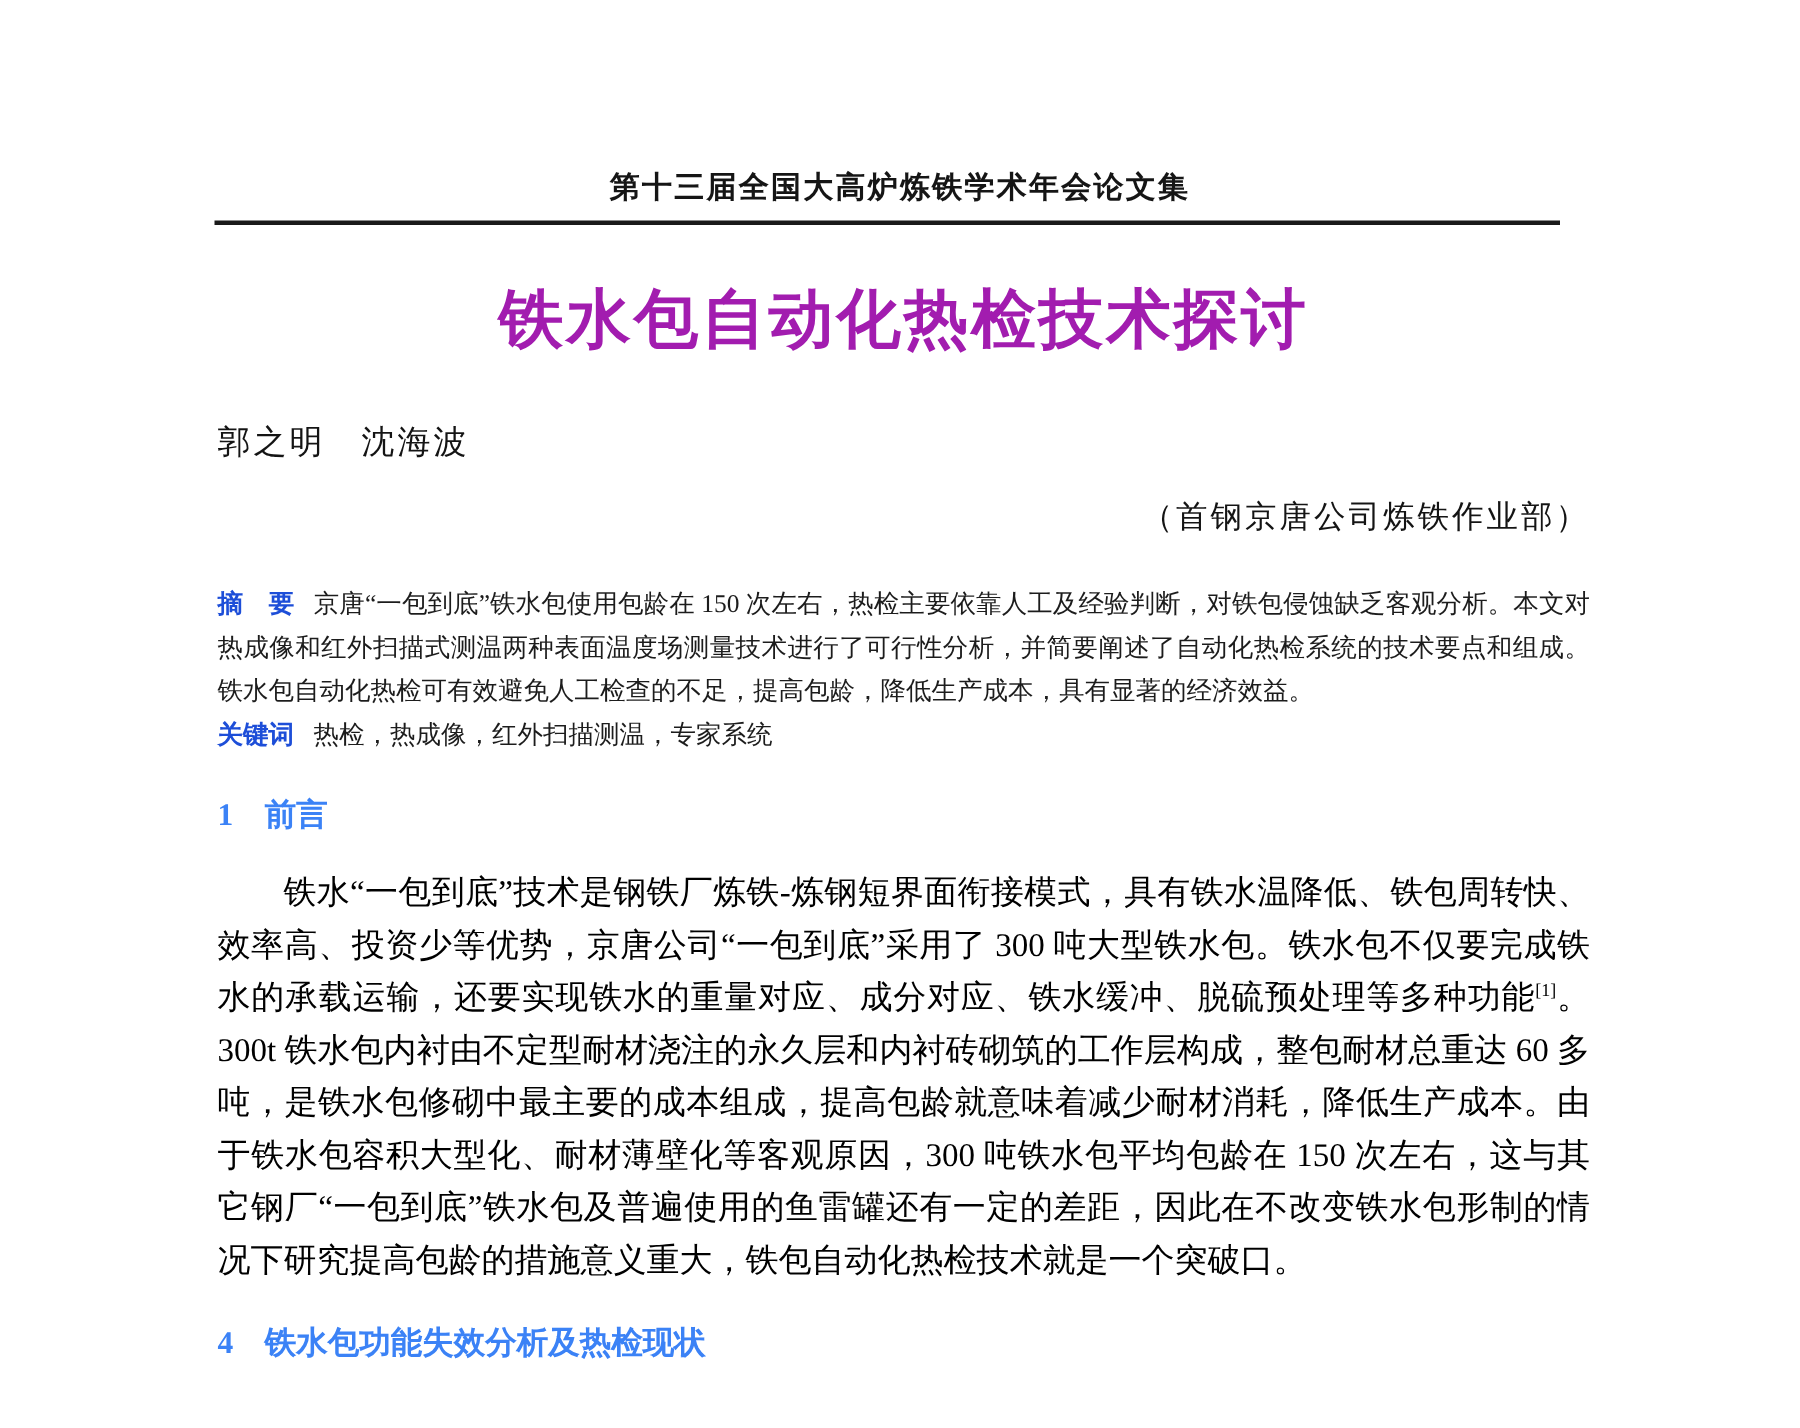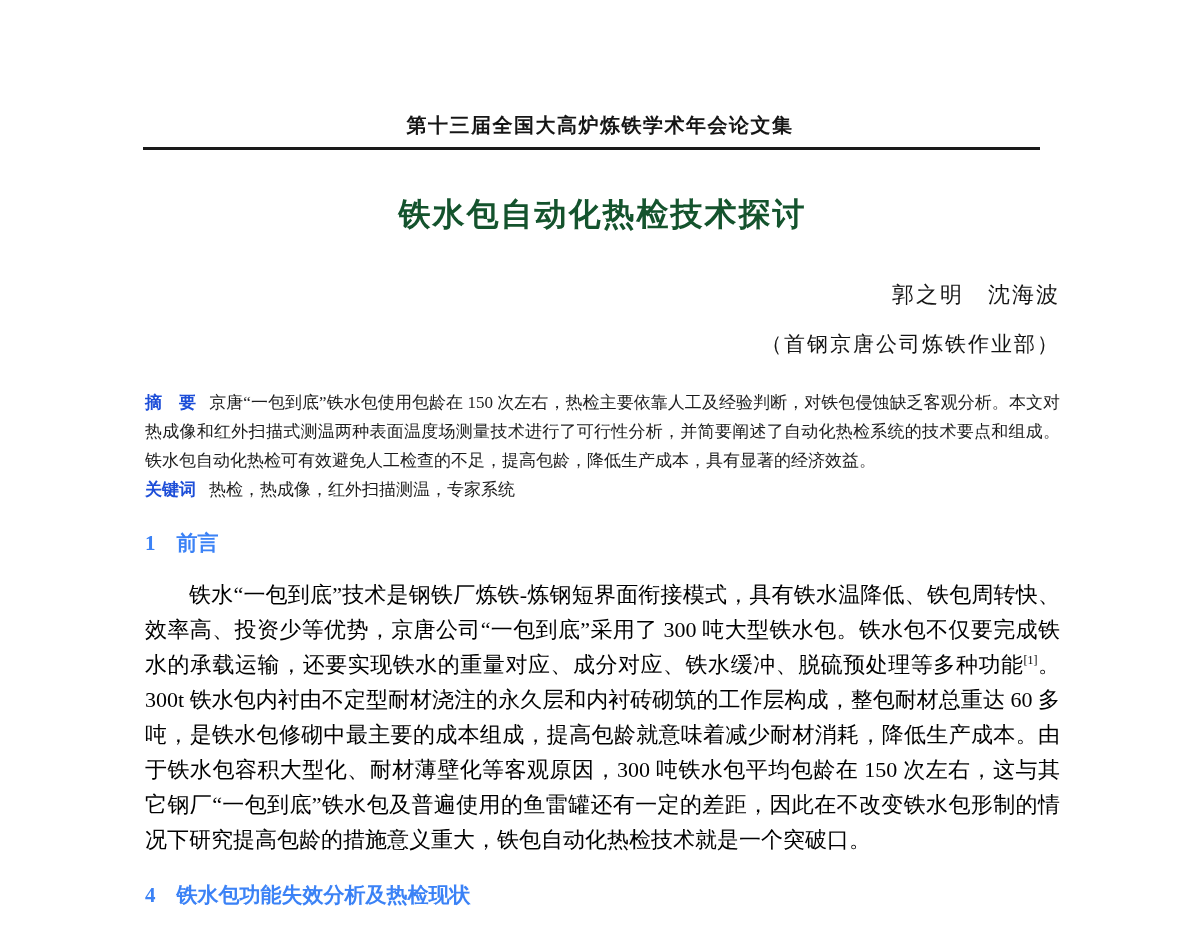--- a/index.html
+++ b/index.html
@@ -39,29 +39,29 @@
     height: 3px;
     background: #1a1a1a;
   }
   .content {
     padding-left: 145px;
     padding-right: 140px;
   }
   .title {
     margin-top: 44px;
     text-align: center;
-    font-size: 32px;
+    font-size: 43px;
     line-height: 40px;
     font-weight: bold;
     letter-spacing: 2px;
-    color: #14532d;
+    color: #a21caf;
   }
   .authors {
     margin-top: 47px;
-    text-align: right;
+    text-align: left;
     font-size: 22px;
     line-height: 28px;
     letter-spacing: 2px;
   }
   .affiliation {
     margin-top: 21px;
     text-align: right;
     font-size: 21px;
     line-height: 28px;
     letter-spacing: 2px;

